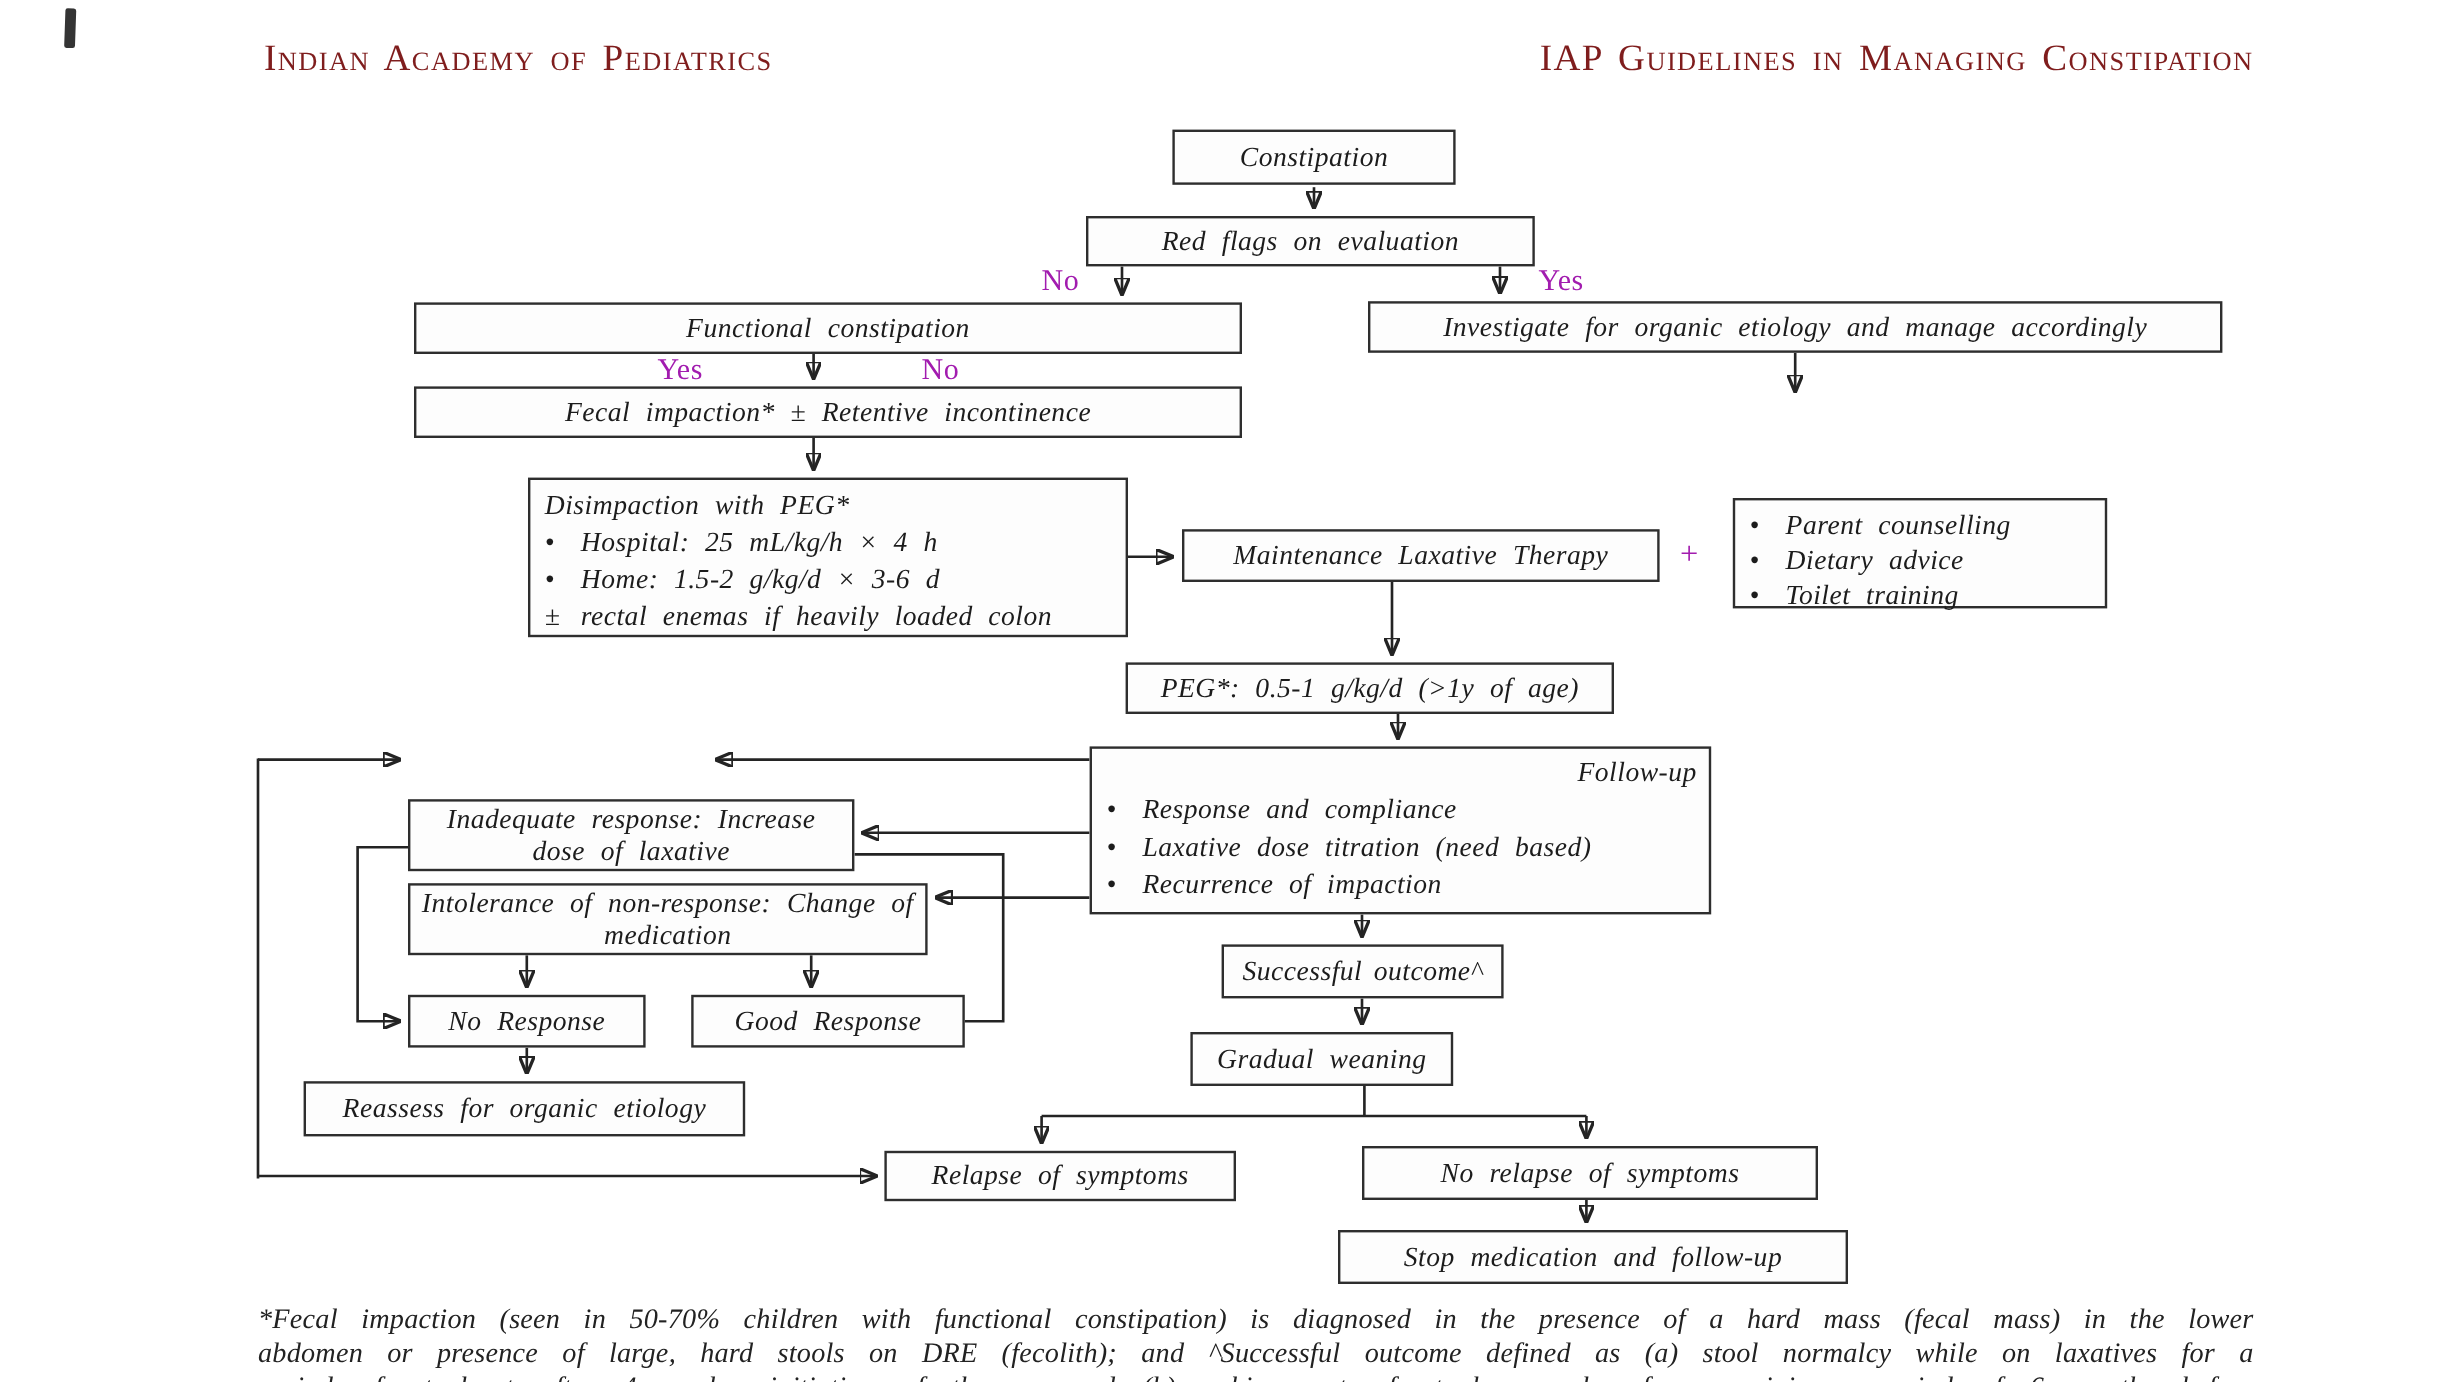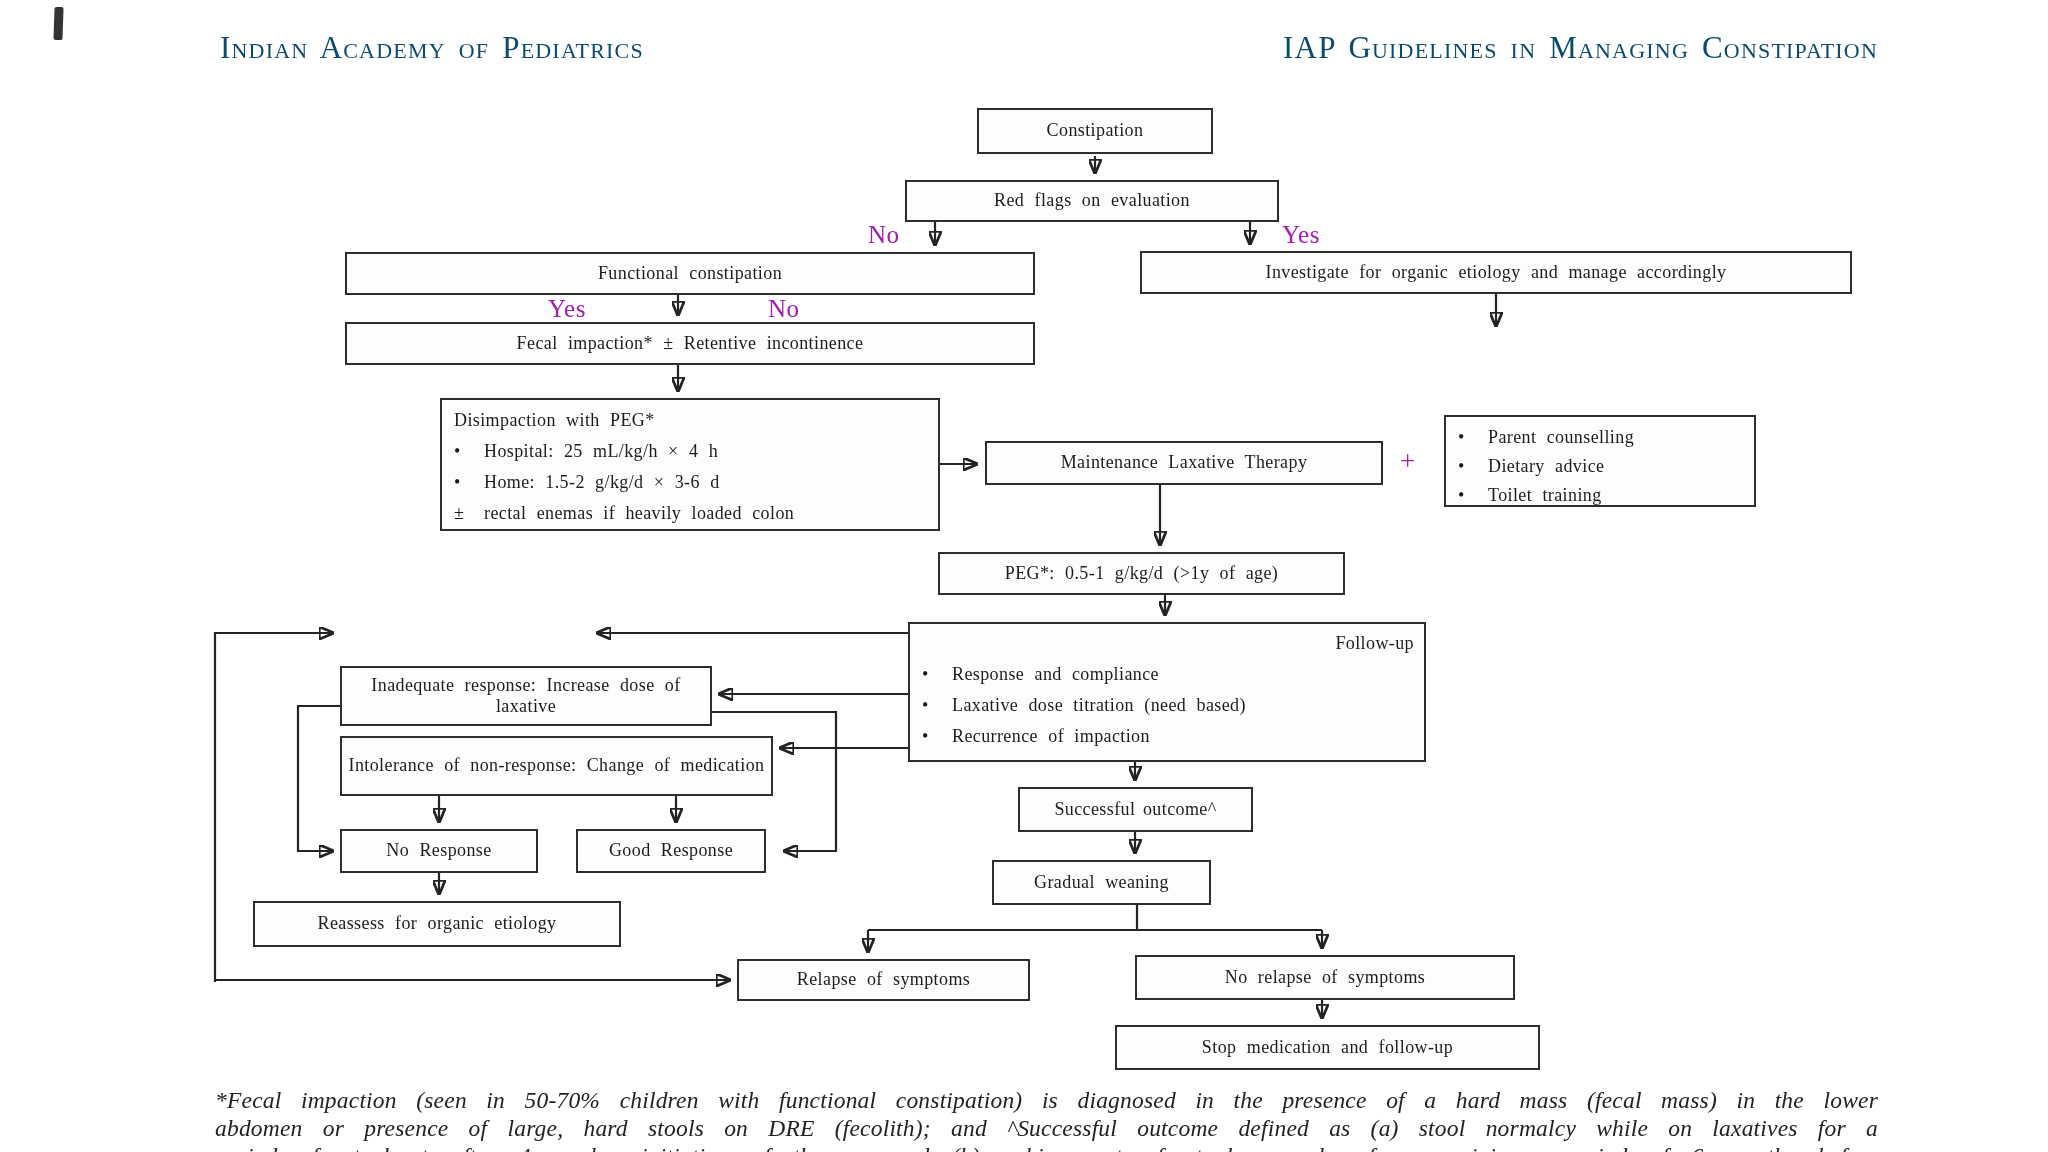--- a/index.html
+++ b/index.html
@@ -1,26 +1,26 @@
 <!DOCTYPE html>
 <html><head>
 <meta charset="utf-8">
 <style>
   html,body{margin:0;padding:0;background:#ffffff;}
   .page{position:relative;width:2048px;height:1152px;background:#ffffff;overflow:hidden;
         font-family:"Liberation Serif","DejaVu Serif",serif;color:#1c1c1c;}
   .connectors{position:absolute;left:0;top:0;z-index:1;}
   .connectors line,.connectors path{stroke:#242424;stroke-width:2.2;fill:none;}
   .hdr{position:absolute;font-variant:small-caps;font-size:31px;letter-spacing:1.2px;
-       word-spacing:4px;color:#0c4a6e;z-index:2;white-space:nowrap;}
+       word-spacing:4px;color:#7f1d1d;z-index:2;white-space:nowrap;}
   .hdr.right{text-align:right;}
   .node{position:absolute;box-sizing:border-box;border:2px solid #2e2e2e;background:#fdfdfd;
         display:flex;align-items:center;justify-content:center;text-align:center;
-        font-size:18px;line-height:1.18;letter-spacing:.4px;word-spacing:.3em;
-        z-index:2;padding:2px 6px;}
+        font-size:23px;line-height:1.18;letter-spacing:.4px;word-spacing:.3em;
+        z-index:2;padding:2px 6px;font-style:italic;}
   .node.block{display:block;text-align:left;padding:5px 10px 3px 12px;}
   .node .row{display:flex;line-height:31px;}
   .node .row.tight{line-height:29px;}
   .node .bmark{flex:0 0 30px;}
   .node .btxt{flex:1;}
   .node .ctitle{text-align:right;line-height:31px;}
   .elabel{position:absolute;font-size:25px;letter-spacing:.5px;color:#a21caf;z-index:2;white-space:nowrap;}
   .fnote{position:absolute;left:215px;width:1663px;font-style:italic;font-size:23.5px;
          line-height:28px;color:#222222;text-align:justify;text-align-last:justify;
          letter-spacing:.2px;z-index:2;}
@@ -141,21 +141,21 @@
     </div>
   </div>
 
 
   <div class="node" style="left:340px;top:666px;width:372px;height:60px">Inadequate response: Increase dose of laxative</div>
 
   <div class="node" style="left:340px;top:736px;width:433px;height:60px">Intolerance of non-response: Change of medication</div>
 
   <div class="node" style="left:340px;top:829px;width:198px;height:44px">No Response</div>
 
-  <div class="node" style="left:576px;top:829px;width:190px;height:44px">Good Response</div>
+  <div class="node" style="left:576px;top:829px;width:228px;height:44px">Good Response</div>
 
   <div class="node" style="left:253px;top:901px;width:368px;height:46px">Reassess for organic etiology</div>
 
   <div class="node" style="left:1018px;top:787px;width:235px;height:45px;word-spacing:.15em">Successful outcome^</div>
 
   <div class="node" style="left:992px;top:860px;width:219px;height:45px">Gradual weaning</div>
 
   <div class="node" style="left:737px;top:959px;width:293px;height:42px">Relapse of symptoms</div>
 
   <div class="node" style="left:1135px;top:955px;width:380px;height:45px">No relapse of symptoms</div>

